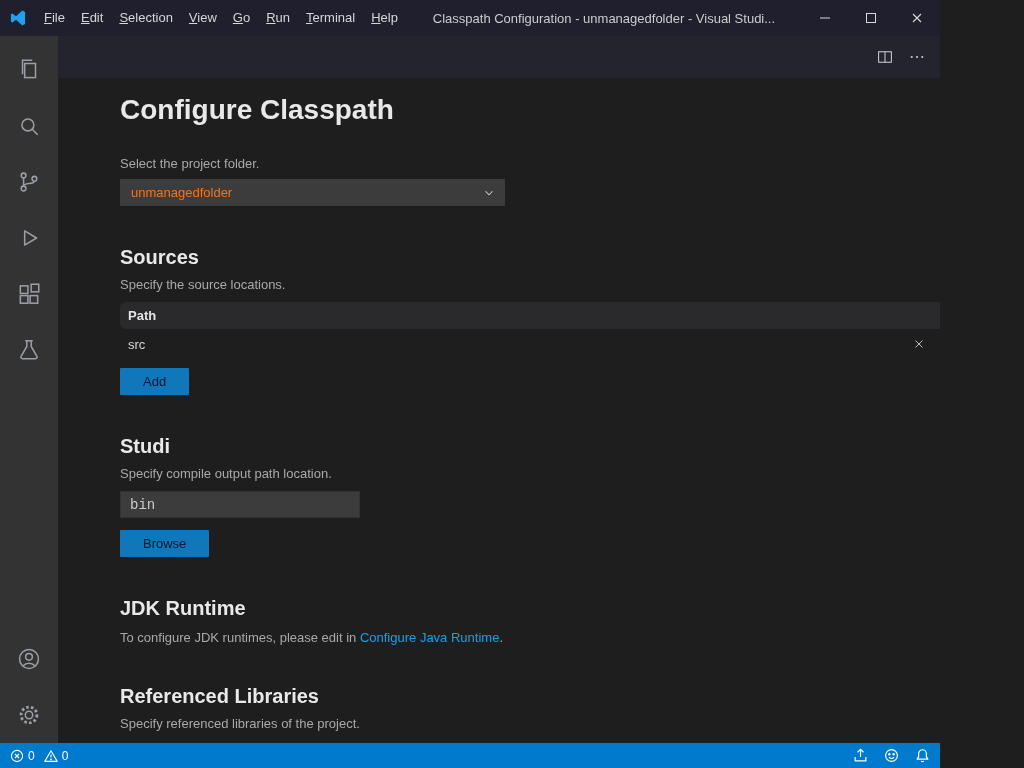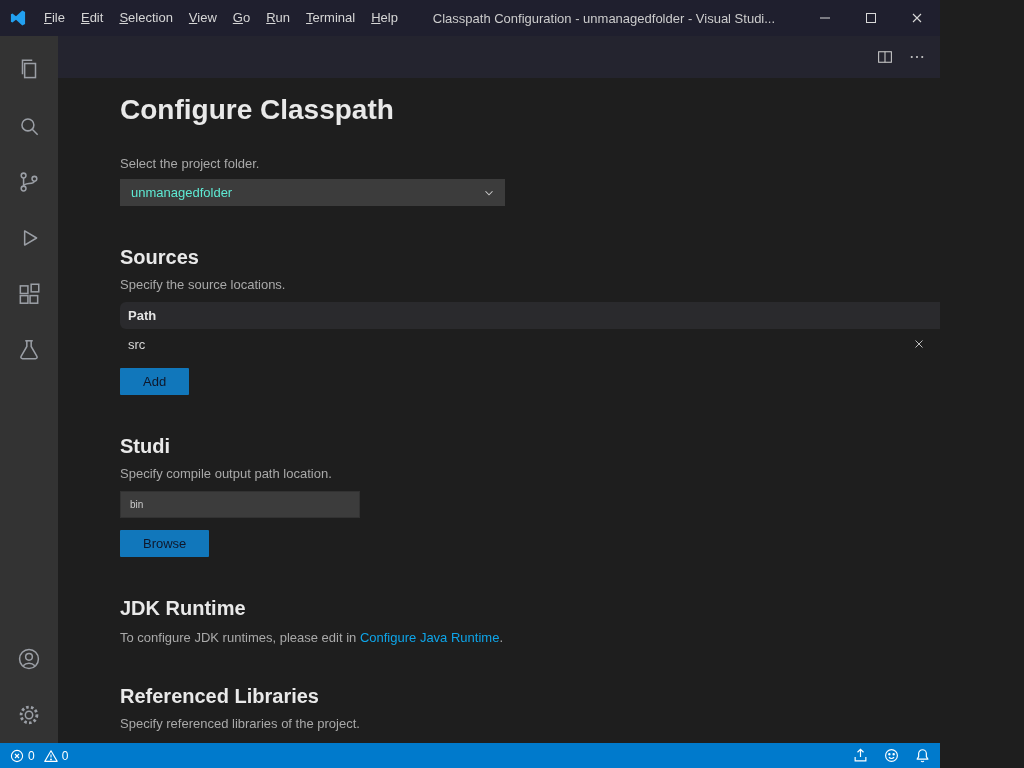--- a/index.html
+++ b/index.html
@@ -55,21 +55,21 @@
   .tab-actions { margin-left: auto; display: flex; align-items: center; gap: 14px; padding-right: 14px; color: #cccccc; }
 
   
   .content { flex: 1; overflow: hidden; padding-left: 62px; color: #cccccc; }
   .page-title { margin-top: 16px; font-size: 28px; font-weight: 600; color: #e9e9e9; }
   .field-label { margin-top: 30px; font-size: 13px; color: #a9a9a9; }
   .select {
     margin-top: 8px; width: 385px; height: 27px;
     background: #3c3c3c; border: 1px solid #3c3c3c;
     display: flex; align-items: center; justify-content: space-between;
-    padding: 0 8px 0 10px; font-size: 13px; color: #5eead4;
+    padding: 0 8px 0 10px; font-size: 13px; color: #f97316;
   }
   .section-title { margin-top: 40px; font-size: 20px; font-weight: 600; color: #e9e9e9; }
   .section-desc { margin-top: 8px; font-size: 13px; color: #a9a9a9; }
 
   .table { margin-top: 10px; width: 828px; }
   .thead {
     height: 27px; background: #2a2a2d;
     display: flex; align-items: center; padding: 0 8px;
     font-size: 13px; font-weight: bold; color: #e4e4e4; border-radius: 6px;
   }
@@ -81,21 +81,21 @@
 
   .btn {
     margin-top: 9px; display: inline-block;
     background: #1177bb; color: #0f172a; border: none;
     font-family: inherit; font-size: 13px; padding: 6px 23px;
     border-radius: 1px; cursor: pointer;
   }
   .text-input {
     margin-top: 10px; display: block; width: 240px; height: 27px;
     background: #3c3c3c; border: 1px solid #323232;
-    color: #cccccc; font-family: Liberation Sans, sans-serif; font-size: 10px; padding: 0 9px;
+    color: #cccccc; font-family: Liberation Mono, monospace; font-size: 14px; padding: 0 9px;
     outline: none;
   }
   .jdk-text { margin-top: 10px; font-size: 13px; color: #a9a9a9; }
   .link { color: #0ea5e9; text-decoration: none; cursor: pointer; margin-top: 35px; }
 
   
   .statusbar {
     flex: 0 0 25px; height: 25px; background: #007acc;
     color: #ffffff; display: flex; align-items: center;
     padding: 0 10px; font-size: 12px;

